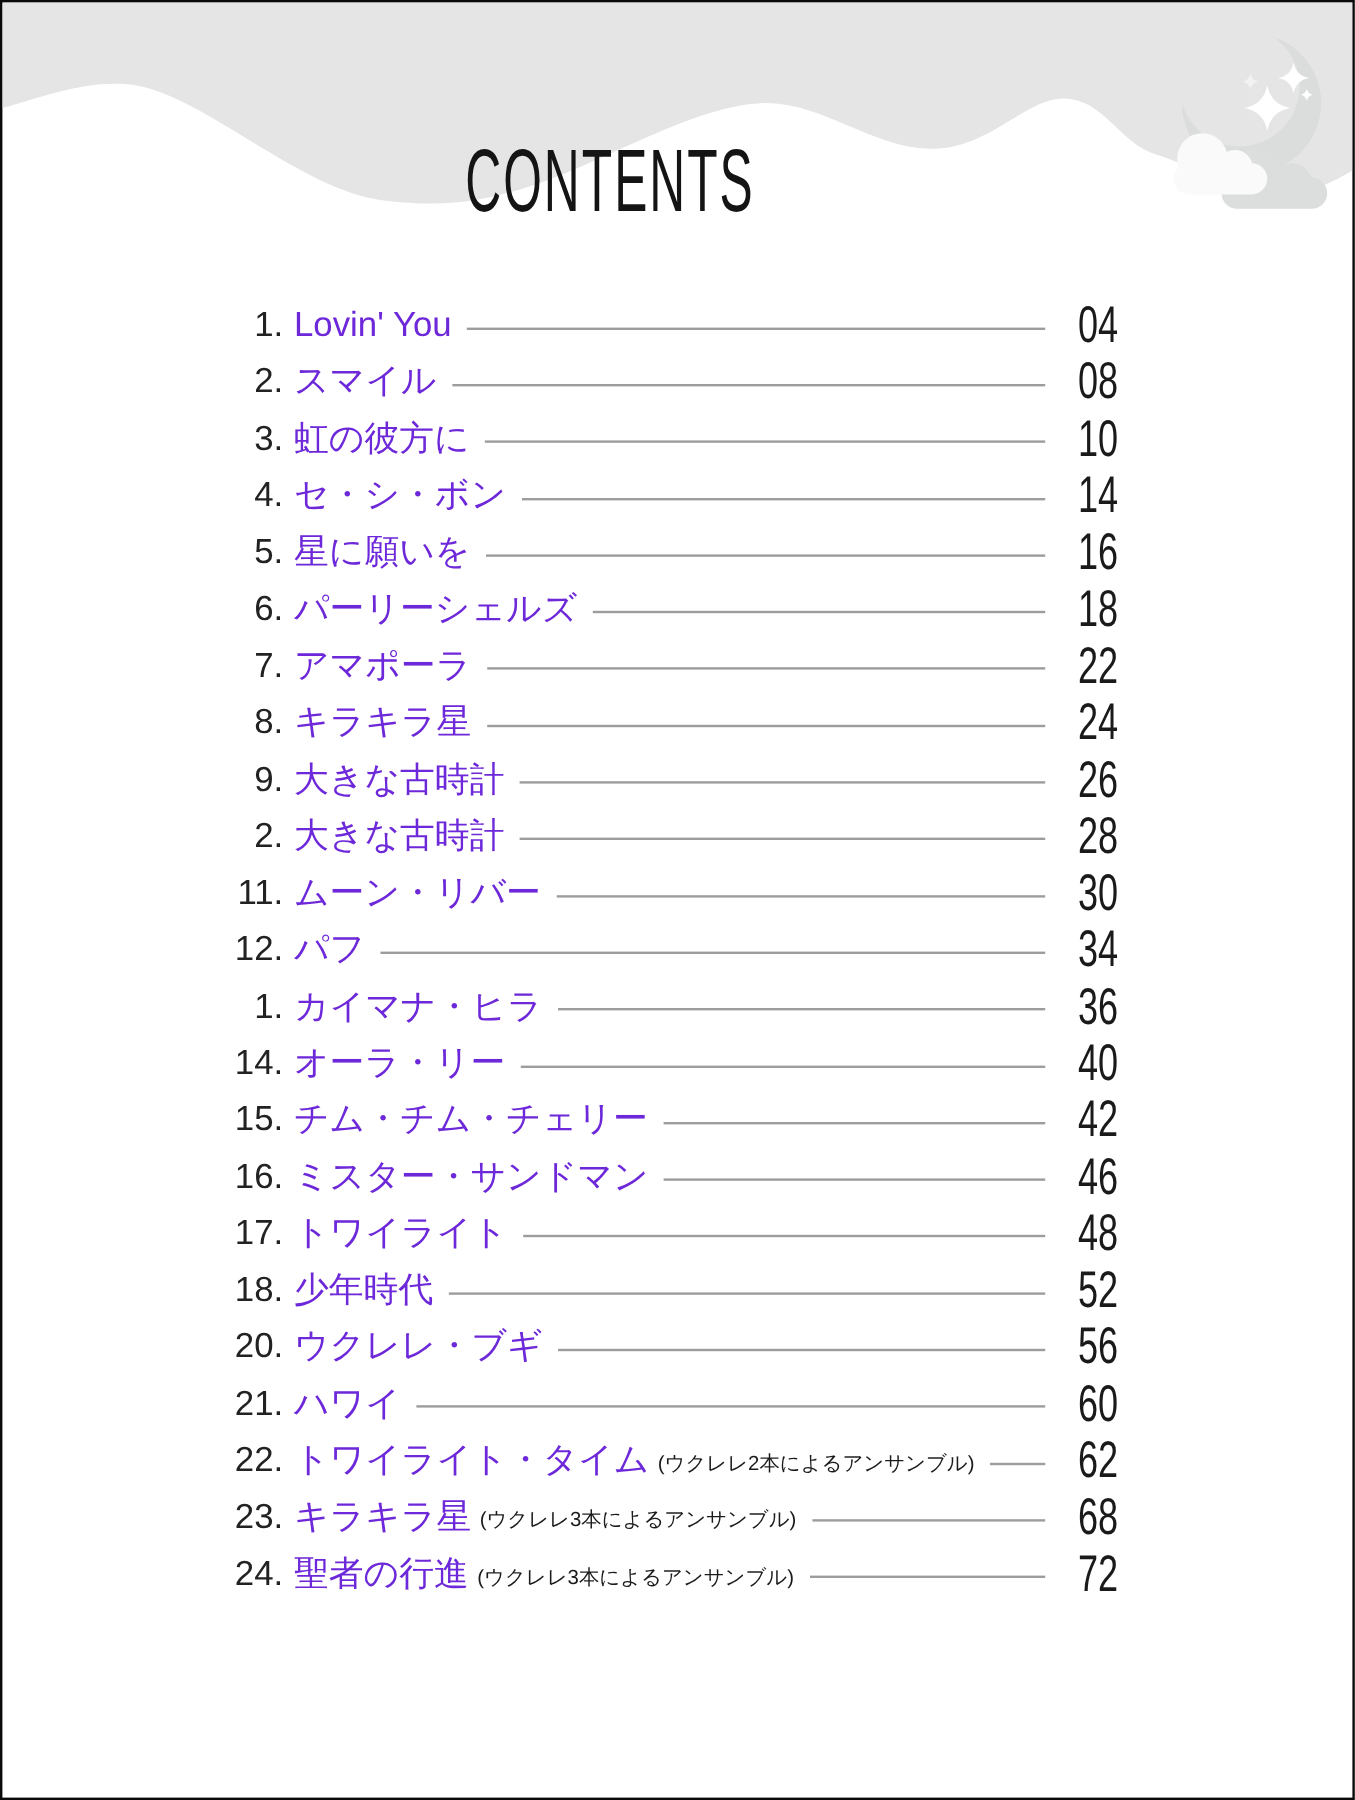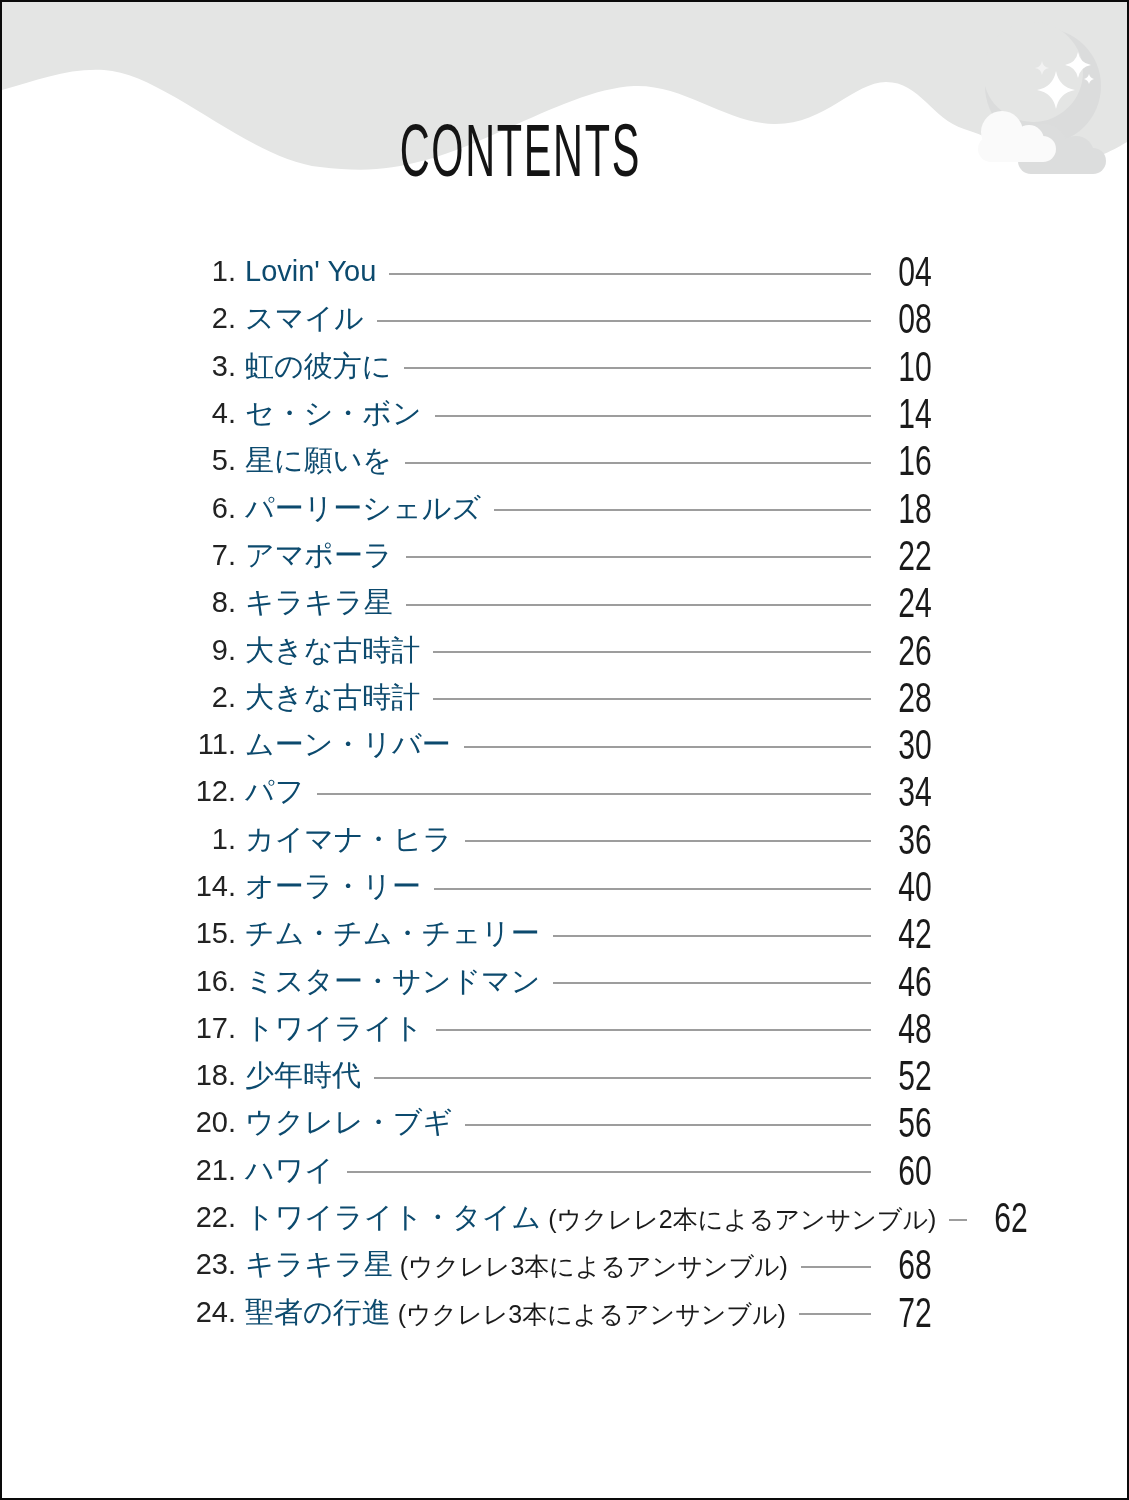--- a/index.html
+++ b/index.html
@@ -10,21 +10,21 @@
     position:relative;
     overflow:hidden;
     box-sizing:border-box;
     border:2px solid #0a0a0a;
   }
   .header-decor{
     position:absolute;top:0;left:0;width:1125px;height:212px;
     pointer-events:none;
   }
   .page-title-wrap{
-    position:absolute;top:112px;left:12px;width:1012px;
+    position:absolute;top:112px;left:0;width:1012px;
     text-align:center;
   }
   .page-title{
     display:inline-block;
     font-size:74px;line-height:1;
     font-weight:500;color:#141414;
     letter-spacing:0.04em;
     transform:scaleX(0.56);
     transform-origin:center center;
     white-space:nowrap;
@@ -40,25 +40,25 @@
   }
   .toc-num{
     flex:none;width:54px;text-align:right;
     font-size:29px;line-height:1;
     color:#222;
   }
   .toc-title{
     flex:none;margin-left:9px;
     font-size:29px;line-height:1;
     white-space:nowrap;
-    color:#0c4a6e;
+    color:#6d28d9;
   }
   .toc-note{
     flex:none;margin-left:7px;
-    font-size:25px;line-height:1;
+    font-size:17px;line-height:1;
     white-space:nowrap;
     color:#1b1b1b;
     position:relative;top:2px;
   }
   .toc-leader{
     flex:1 1 auto;min-width:18px;
     border-top:2px solid #9d9d9d;
     margin:0 13px;
     position:relative;top:2px;
     height:0;

